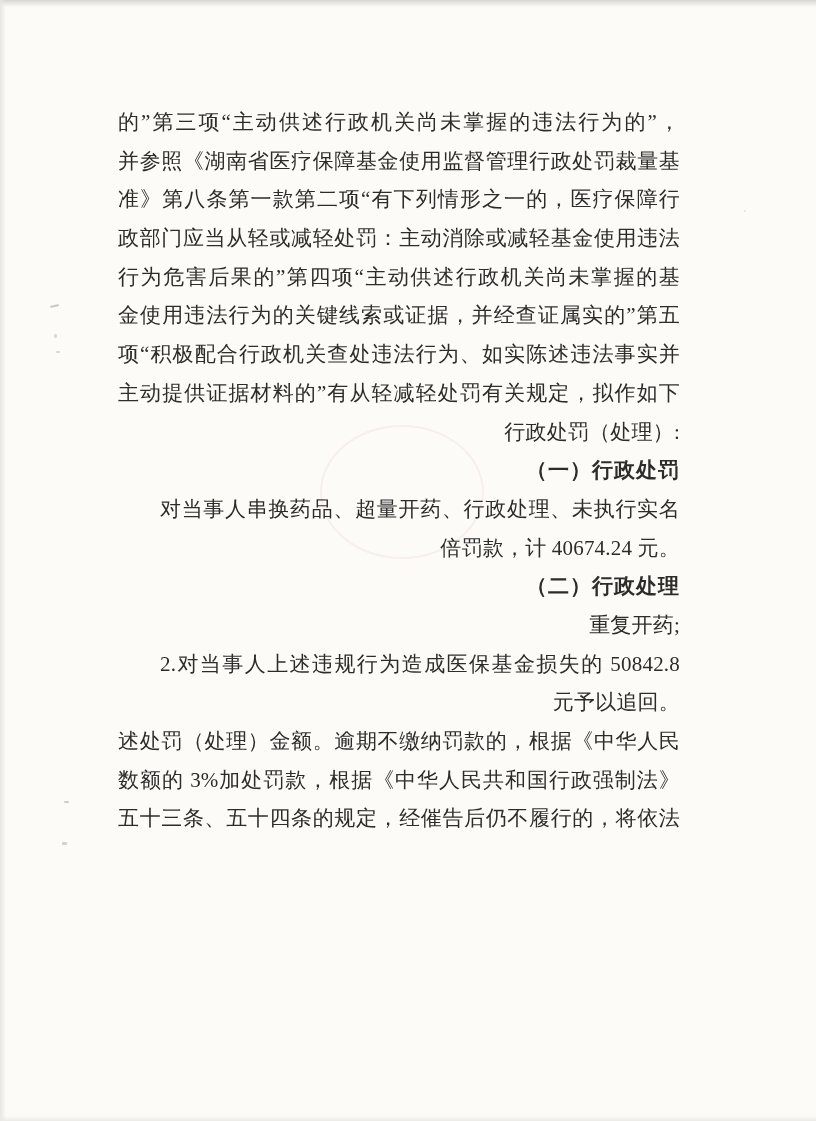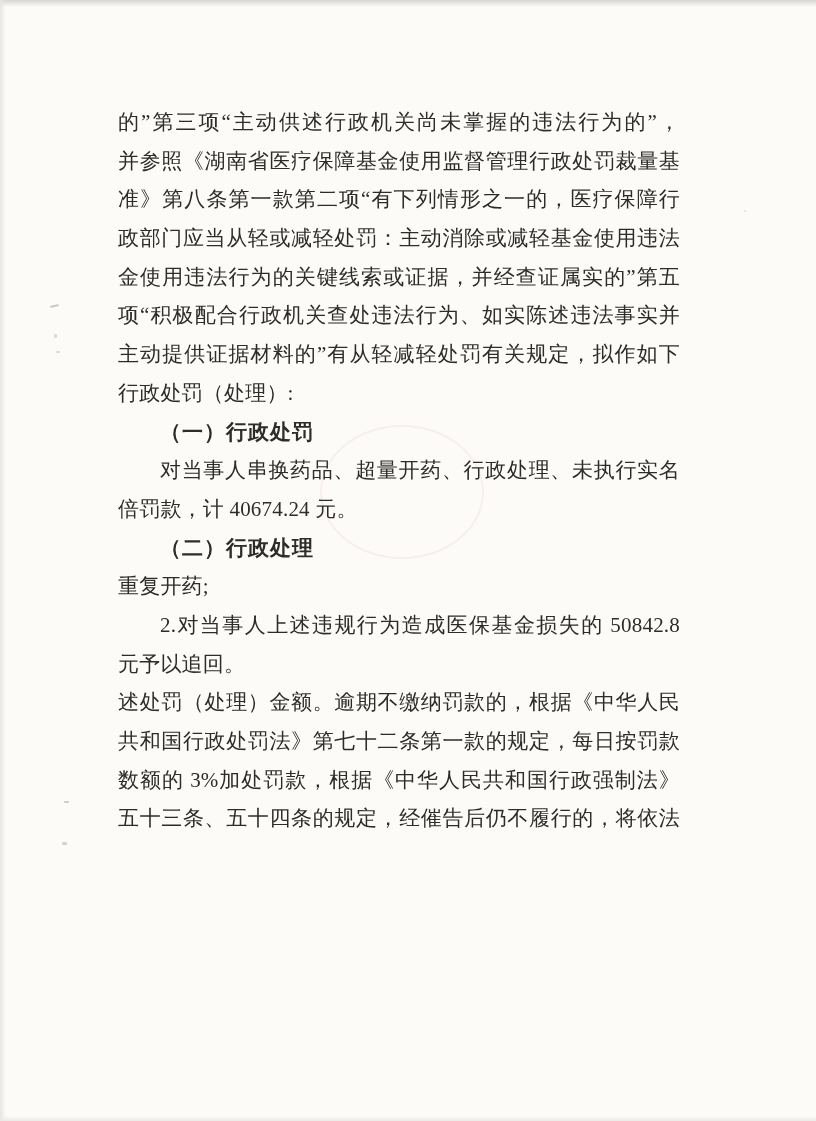--- a/index.html
+++ b/index.html
@@ -39,21 +39,21 @@
     top: 103px;
     width: 562px;
   }
   .line {
     height: 38.7px;
     line-height: 38.7px;
     font-size: 21px;
     letter-spacing: 0.2px;
     overflow: hidden;
     white-space: normal;
-    text-align: left;
+    text-align: right;
   }
   .line.fill {
     text-align: justify;
     text-align-last: justify;
     text-justify: inter-character;
   }
   .line.indent {
     text-indent: 2em;
   }
   .line.bold {
@@ -101,30 +101,30 @@
   <div class="mark m3"></div>
   <div class="mark m4"></div>
   <div class="mark m5"></div>
   <div class="mark m6"></div>
 
   <div class="textblock">
     <div class="line fill">的”第三项“主动供述行政机关尚未掌握的违法行为的”，</div>
     <div class="line fill">并参照《湖南省医疗保障基金使用监督管理行政处罚裁量基</div>
     <div class="line fill">准》第八条第一款第二项“有下列情形之一的，医疗保障行</div>
     <div class="line fill">政部门应当从轻或减轻处罚：主动消除或减轻基金使用违法</div>
+    <div class="line fill">行为危害后果的”第四项“主动供述行政机关尚未掌握的基</div>
     <div class="line fill">金使用违法行为的关键线索或证据，并经查证属实的”第五</div>
     <div class="line fill">项“积极配合行政机关查处违法行为、如实陈述违法事实并</div>
     <div class="line fill">主动提供证据材料的”有从轻减轻处罚有关规定，拟作如下</div>
     <div class="line">行政处罚（处理）:</div>
     <div class="line indent bold">（一）行政处罚</div>
     <div class="line indent fill">对当事人串换药品、超量开药、行政处理、未执行实名</div>
     <div class="line">倍罚款，计 40674.24 元。</div>
     <div class="line indent bold">（二）行政处理</div>
     <div class="line">重复开药;</div>
     <div class="line indent fill">2.对当事人上述违规行为造成医保基金损失的 50842.8</div>
     <div class="line">元予以追回。</div>
     <div class="line fill">述处罚（处理）金额。逾期不缴纳罚款的，根据《中华人民</div>
-    <div class="line fill">共和国行政处罚法》第七十二条第一款的规定，每日按罚款</div>
     <div class="line fill">数额的 3%加处罚款，根据《中华人民共和国行政强制法》第</div>
     <div class="line fill">五十三条、五十四条的规定，经催告后仍不履行的，将依法</div>
   </div>
 
 </div>
 
 </body></html>

